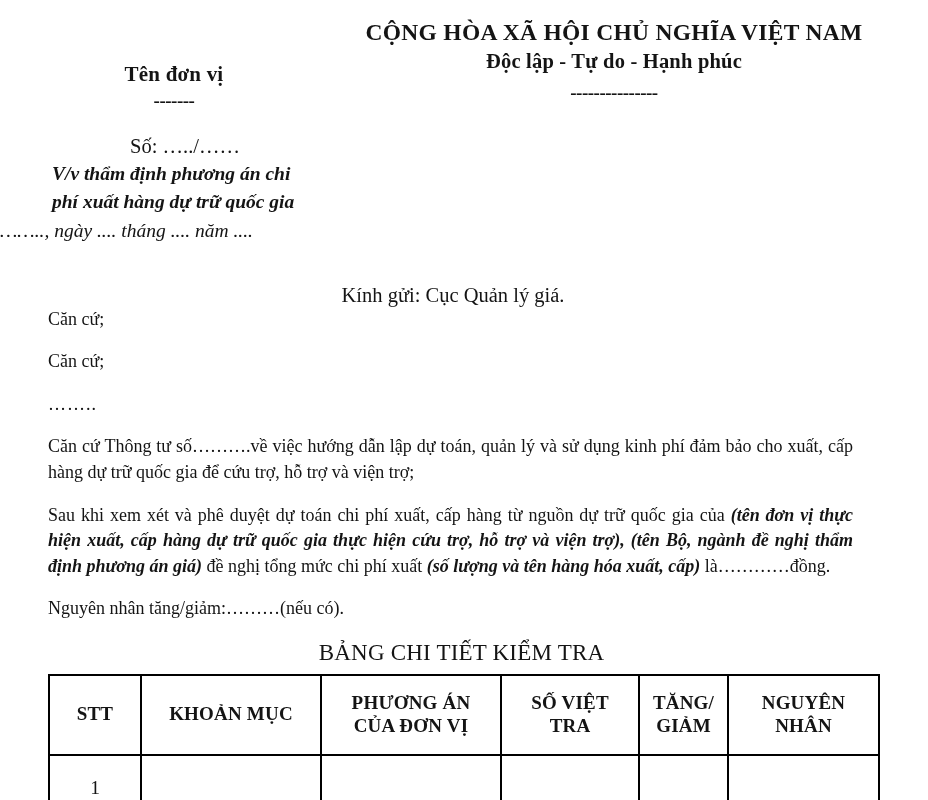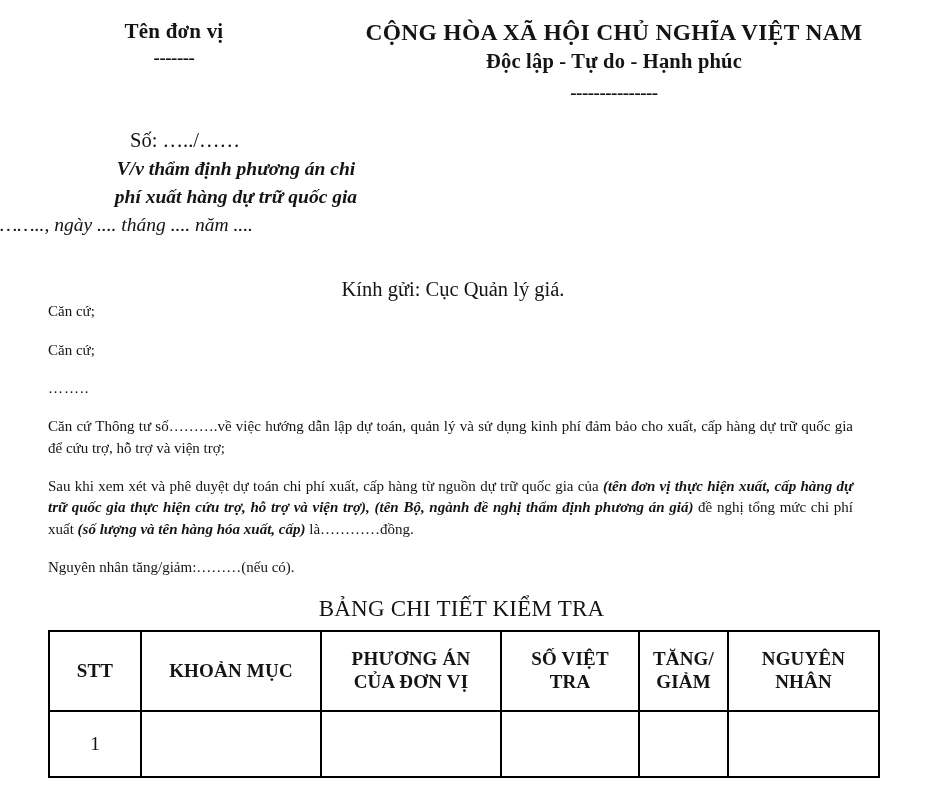--- a/index.html
+++ b/index.html
@@ -38,20 +38,21 @@
     flex: 1;
     text-align: center;
     padding-right: 30px;
     box-sizing: border-box;
   }
   .unit-name {
     font-weight: bold;
     font-size: 21px;
     line-height: 1.25;
     letter-spacing: 0.2px;
+    margin-top: 43px;
   }
   .rule-short {
     font-weight: bold;
     font-size: 19px;
     line-height: 1.45;
     letter-spacing: -0.5px;
   }
   .nation-line1 {
     font-weight: bold;
     font-size: 23.5px;
@@ -89,21 +90,21 @@
     font-size: 20.5px;
     text-align: center;
     padding-right: 96px;
     line-height: 1.35;
   }
   .vv-line {
     font-style: italic;
     font-weight: bold;
     font-size: 19.5px;
     line-height: 1.42;
-    text-align: center;
+    text-align: left;
     padding-left: 6px;
   }
   .meta-right {
     flex: 1;
     text-align: center;
     padding-right: 6px;
     padding-top: 4px;
     box-sizing: border-box;
   }
   .date-line {
@@ -114,21 +115,21 @@
 
   
   .kinh-gui {
     text-align: center;
     font-size: 20.5px;
     margin-top: 42px;
     padding-right: 22px;
   }
   .body-text {
     padding: 0 75px 0 48px;
-    font-size: 15px;
+    font-size: 18px;
     line-height: 1.42;
     text-align: justify;
   }
   .body-text p {
     margin: 0 0 17px 0;
   }
   .p-dots {
     letter-spacing: 1px;
   }
   .body-text p.tight {

